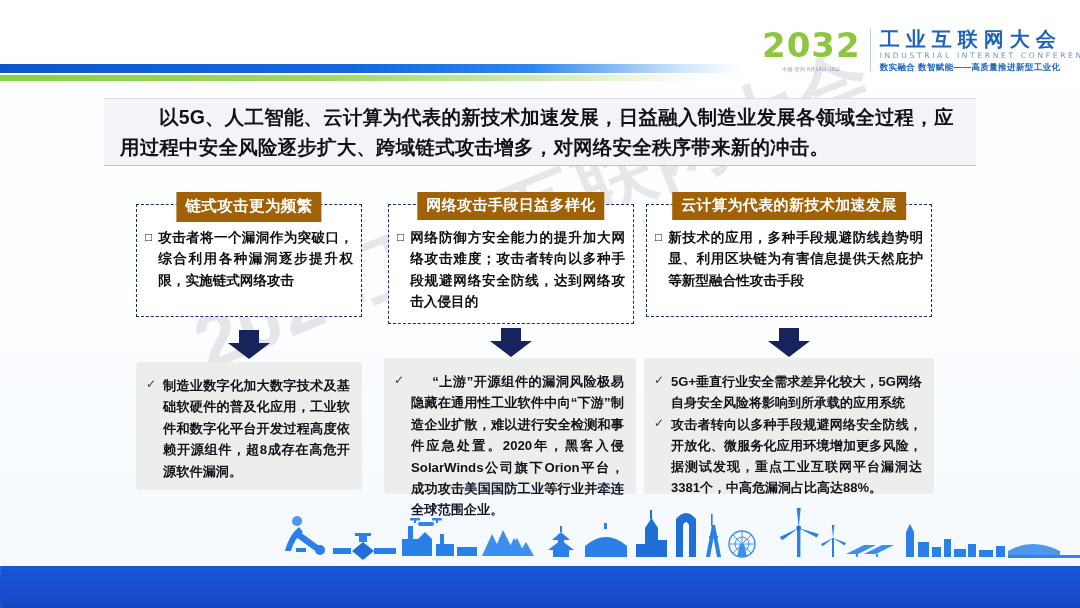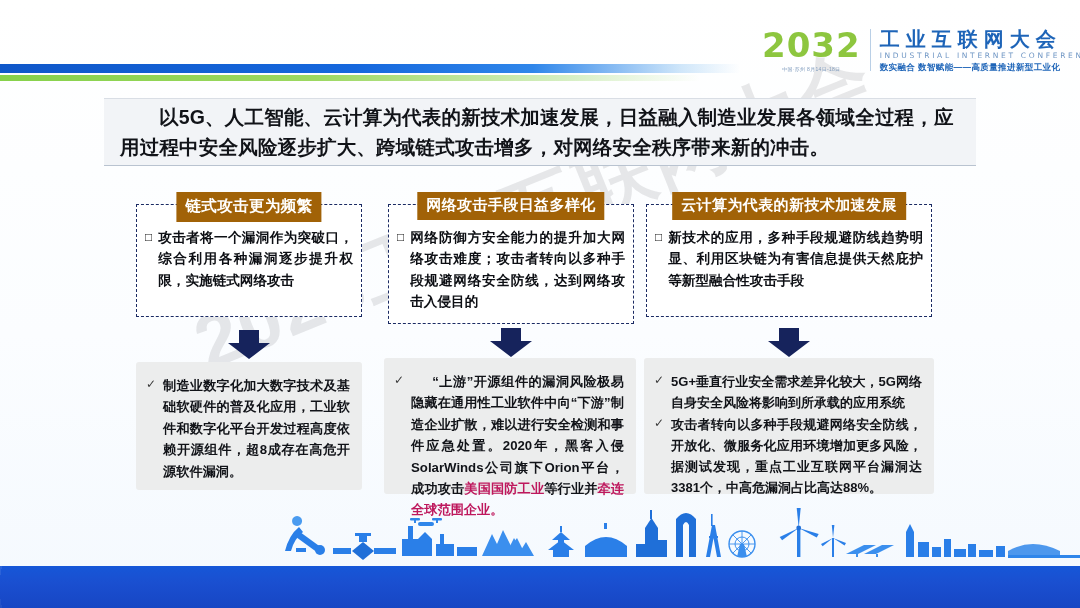--- a/index.html
+++ b/index.html
@@ -208,21 +208,21 @@
   }
   .lc-text {
     font-size: 13px;
     font-weight: bold;
     color: #111318;
     line-height: 1.62;
     text-align: justify;
   }
   .lc-2 .lc-text { font-size: 13.2px; text-indent: 1.6em; }
   .lc-1 .lc-text { font-size: 13.2px; }
-  .red { color: #be185d; }
+  .red { color: #0f172a; }
 
   
   .skyline {
     position: absolute;
     left: 0; bottom: 0;
     width: 1080px; height: 90px;
   }
   .sea {
     position: absolute;
     left: 0; bottom: 0;

